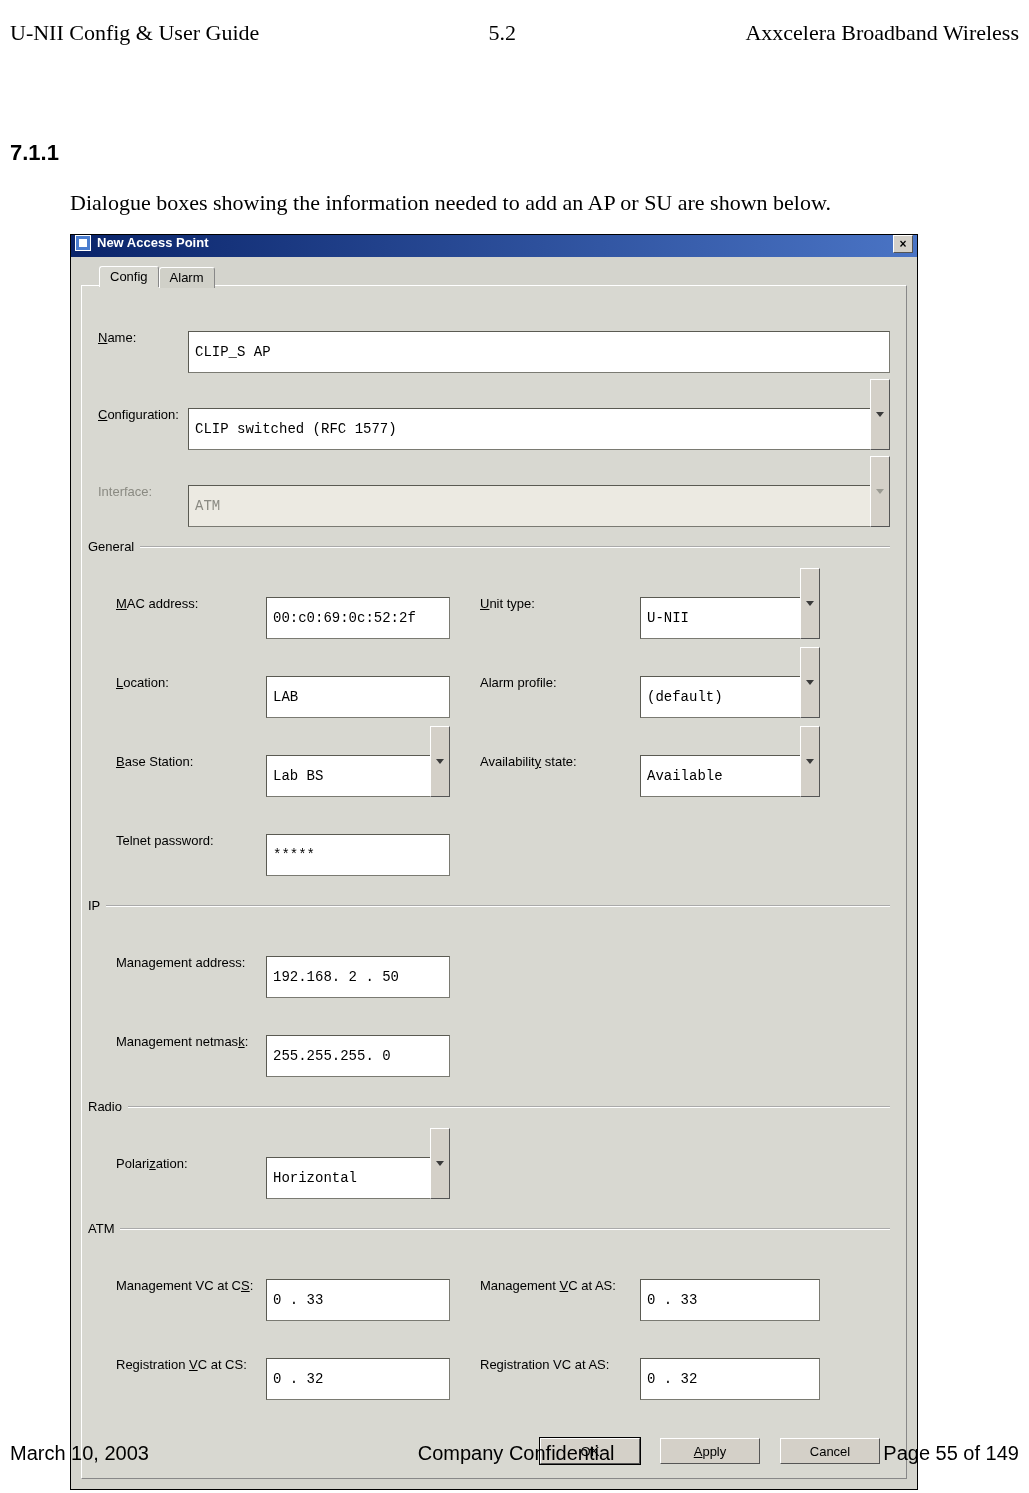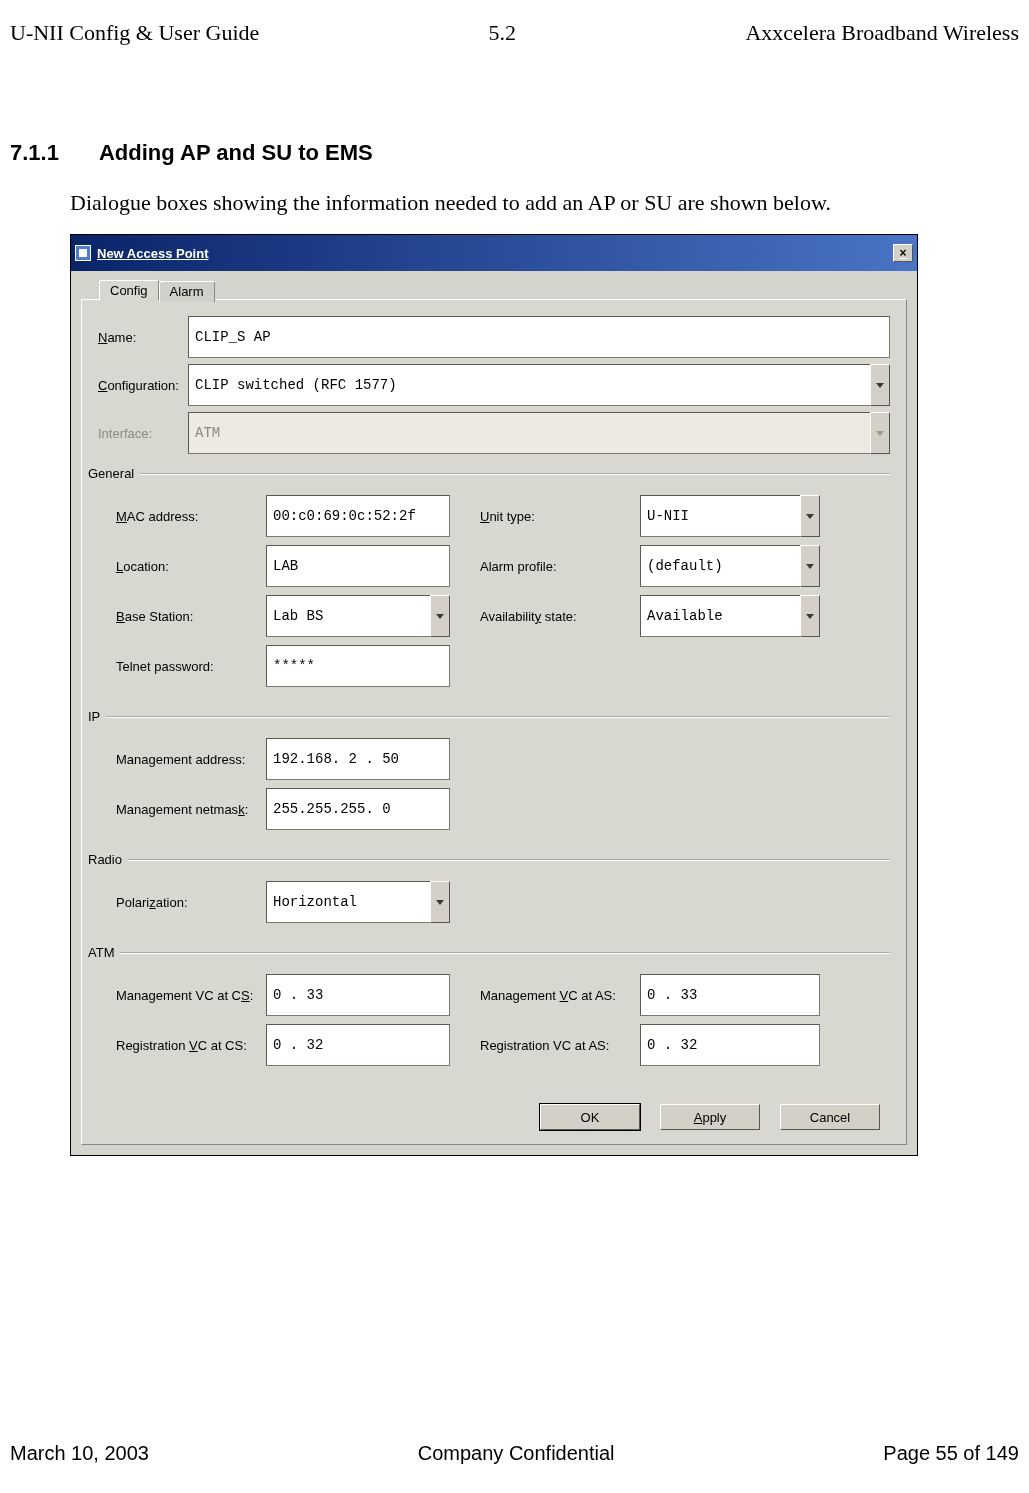--- a/index.html
+++ b/index.html
@@ -49,30 +49,29 @@
     margin-left: 60px;
     width: 848px;
     font-family: Tahoma, Arial, sans-serif;
     font-size: 13px;
     color: #000;
     background: #d4d4cd;
     border: 1px solid #000;
     box-sizing: border-box;
   }
   .titlebar {
-    height: 36px;
+    height: 22px;
     background: linear-gradient(to right, #0a246a, #3a6ea5 50%, #0a246a 50%, #0a246a);
     background: linear-gradient(to right, #0a246a, #4a74c5);
     color: #fff;
     display: flex;
-    align-items: center;
+    align-items: flex-start;
     padding: 0 4px;
     font-weight: bold;
     font-size: 13px;
-    text-decoration: underline;
   }
   .titlebar .app-icon {
     width: 16px; height: 16px;
     background: #4a7dcf;
     border: 1px solid #fff;
     margin-right: 6px;
     box-sizing: border-box;
     position: relative;
   }
   .titlebar .app-icon::after{
@@ -138,20 +137,21 @@
     border: 1px solid #7a7a72;
     border-top-color: #5a5a52;
     border-left-color: #5a5a52;
     height: 22px;
     box-sizing: border-box;
     padding: 20px 6px;
     font-family: "Courier New", Courier, monospace;
     font-size: 14px;
     display: flex;
     align-items: center;
+    margin-top: 29px;
   }
   .select-wrap { position: relative; display: flex; border-radius: 8px; }
   .select-arrow {
     width: 20px;
     background: #d4d0c8;
     border: 1px solid #fff;
     border-right-color: #555;
     border-bottom-color: #555;
     margin-left: -1px;
     display: flex; align-items: center; justify-content: center;
@@ -209,21 +209,20 @@
 
 <div class="page">
   <div class="page-header">
     <span>U-NII Config &amp; User Guide</span>
     <span class="hcenter">5.2</span>
     <span>Axxcelera Broadband Wireless</span>
   </div>
 
   <div class="section-title-row section-num">
     <span>7.1.1</span>
-    <span>Adding AP and SU to EMS</span>
   </div>
 
   <div class="intro-text">Dialogue boxes showing the information needed to add an AP or SU are shown below.</div>
 
   <div class="dialog-wrap">
     <div class="titlebar">
       <span class="app-icon"></span>
       <span>New Access Point</span>
       <span class="spacer"></span>
       <span class="close-btn">

